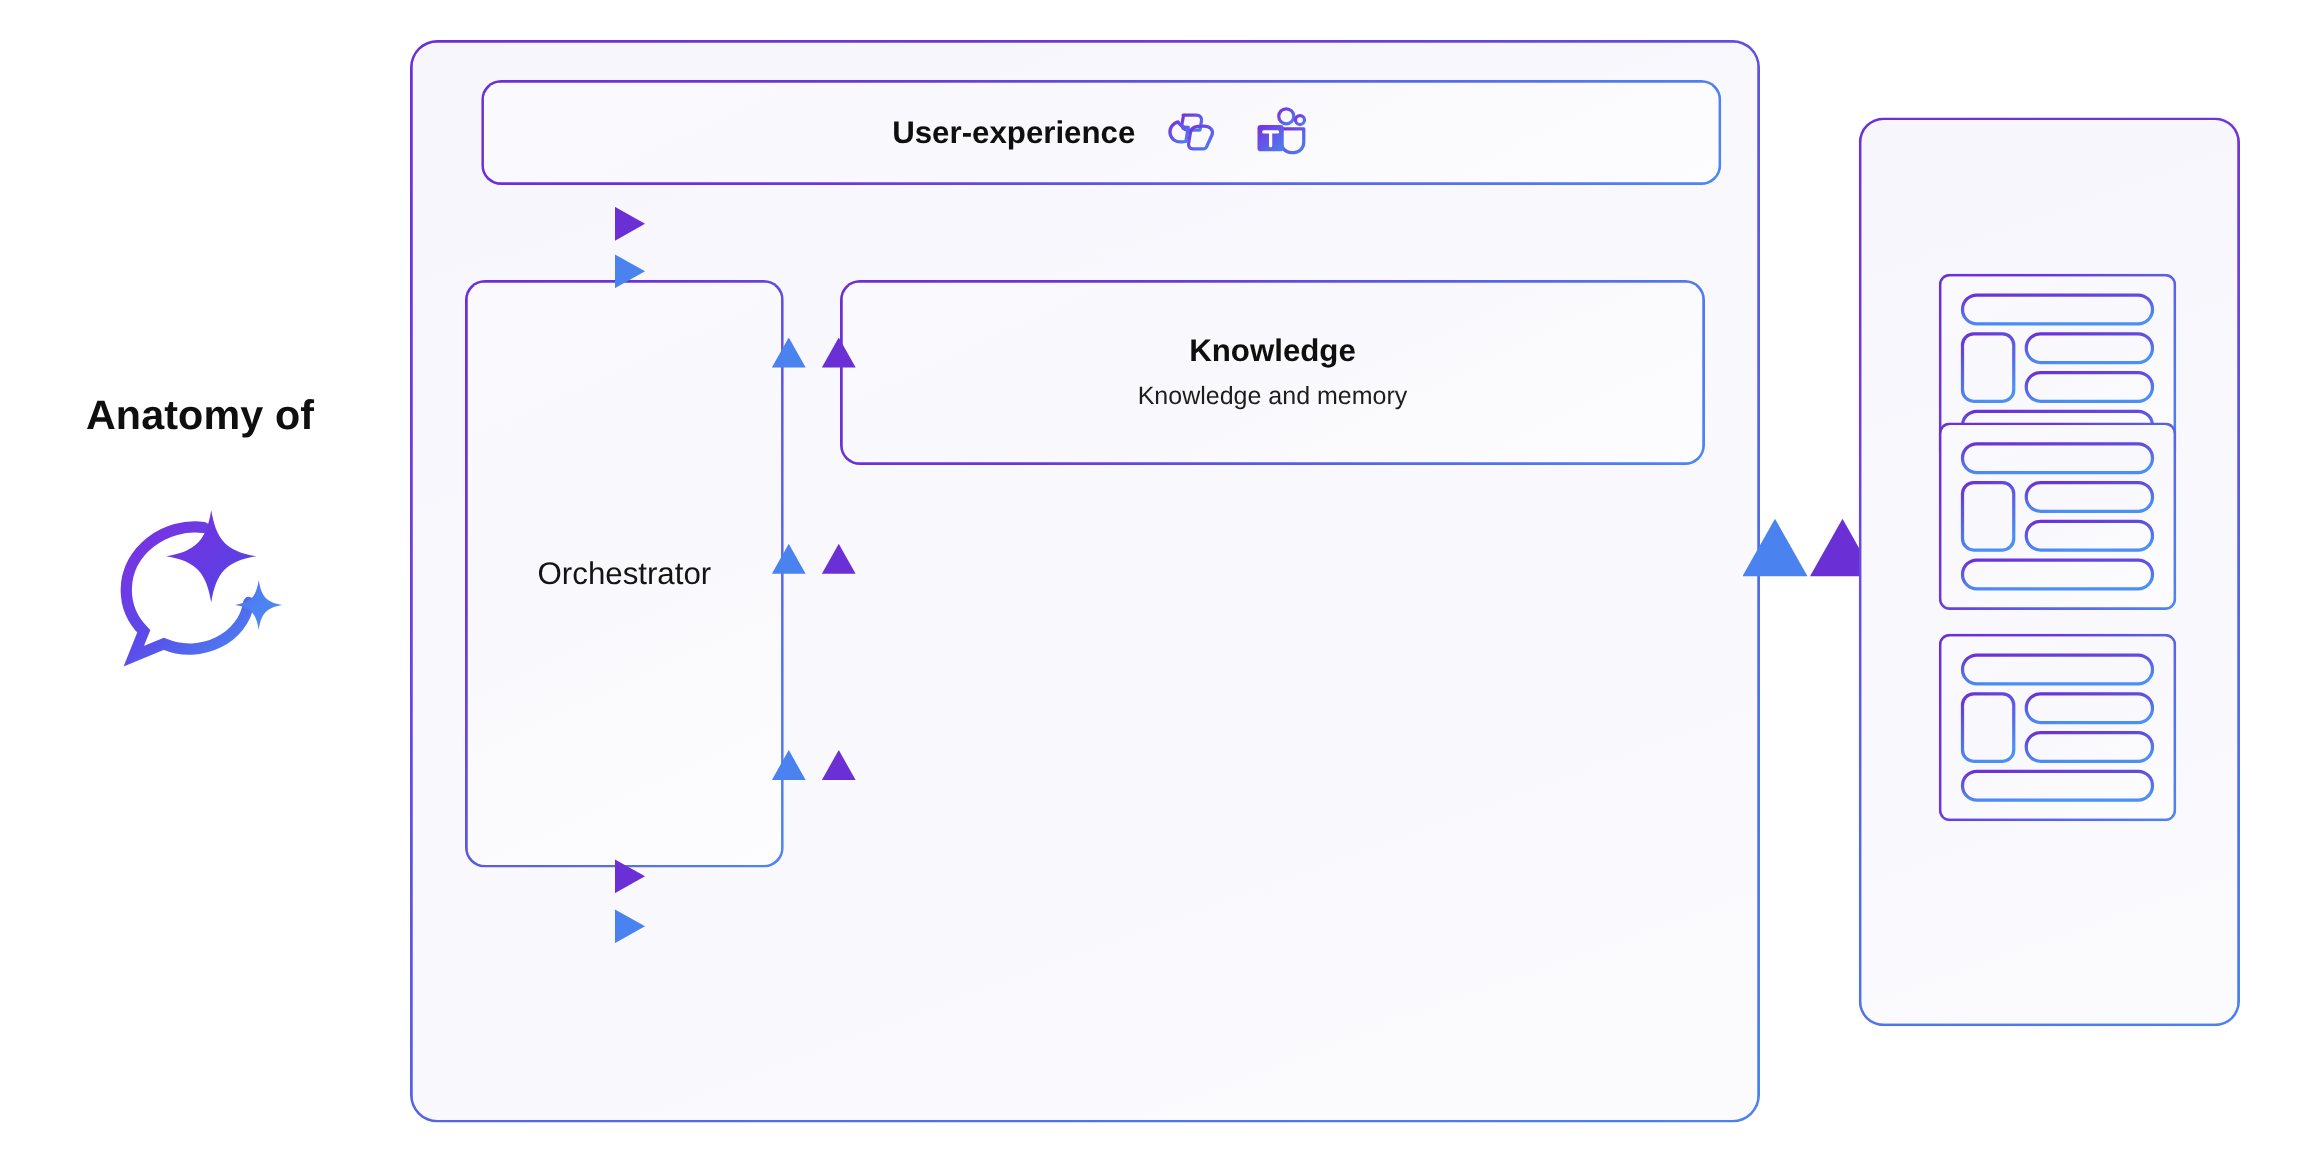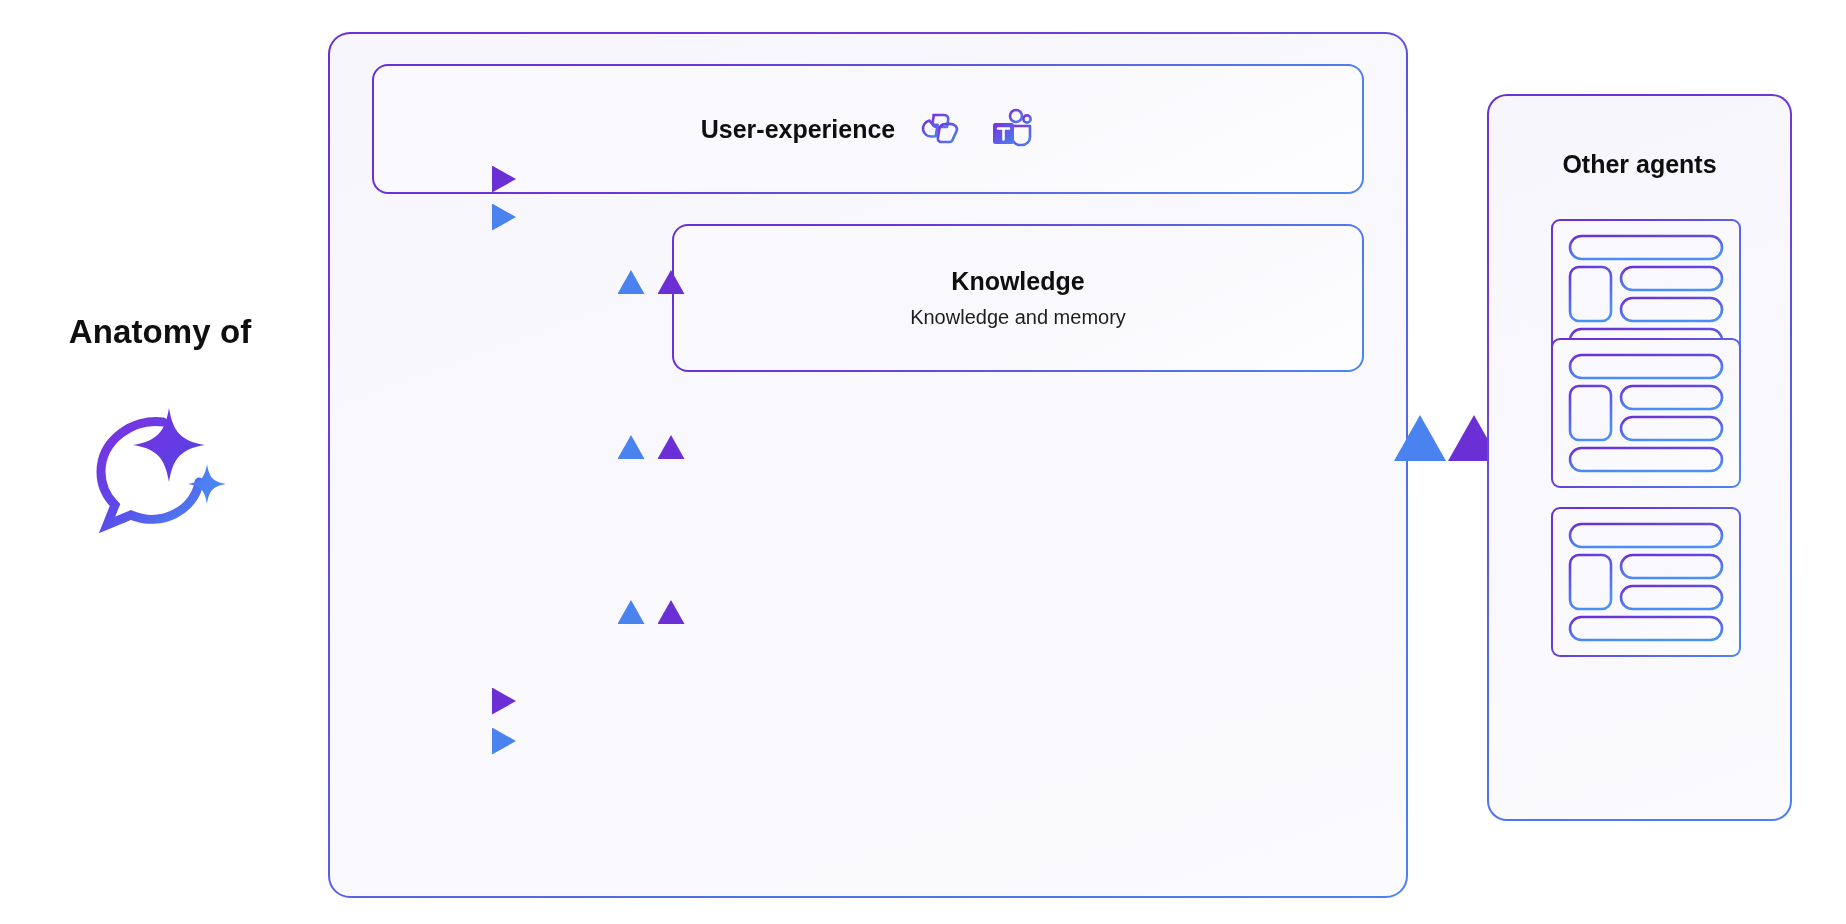--- a/index.html
+++ b/index.html
@@ -63,21 +63,21 @@
     border: 2px solid transparent;
     box-sizing: border-box;
     display: flex;
     flex-direction: column;
     align-items: center;
     justify-content: center;
   }
 
   .main-panel { left: 328px; top: 32px; width: 1080px; height: 866px; border-radius: 22px; }
 
-  .ux-box { left: 372px; top: 64px; width: 992px; height: 130px; }
+  .ux-box { left: 385px; top: 64px; width: 992px; height: 84px; }
   .ux-row { display: flex; align-items: center; gap: 22px; }
   .ux-title { font-size: 25px; font-weight: 700; color: #0f0f0f; }
 
   .orch-box { left: 372px; top: 224px; width: 255px; height: 470px; }
   .orch-title { font-size: 25px; font-weight: 400; color: #141414; }
 
   .feat-box { left: 672px; width: 692px; }
   .feat-knowledge { top: 224px; height: 148px; }
   .feat-skills    { top: 392px; height: 142px; }
   .feat-autonomy  { top: 554px; height: 140px; }
@@ -167,20 +167,23 @@
           <circle cx="29" cy="11" r="6" fill="none" stroke="url(#gTeams)" stroke-width="2.6"></circle>
           <circle cx="40" cy="14" r="3.6" fill="none" stroke="url(#gTeams)" stroke-width="2.6"></circle>
           <path d="M25 21 h18 v11 a8 8 0 0 1 -8 8 h-2 a8 8 0 0 1 -8 -8 Z" fill="none" stroke="url(#gTeams)" stroke-width="2.6" stroke-linejoin="round"></path>
           <rect x="6" y="18" width="21" height="21" rx="2.5" fill="url(#gTeams)"></rect>
           <path d="M11 23.5 h11 M16.5 23.5 v11" stroke="#ffffff" stroke-width="2.6" stroke-linecap="round"></path>
         </svg>
       </span>
     </div>
   </div>
 
+  <div class="gbox orch-box">
+    <span class="orch-title">Orchestrator</span>
+  </div>
 
   <div class="gbox feat-box feat-knowledge">
     <div class="feat-title">Knowledge</div>
     <div class="feat-sub">Knowledge and memory</div>
   </div>
 
 
 
 
   <svg class="arrow" style="left:482px; top:170px;" width="40" height="56">
@@ -233,21 +236,20 @@
         <path d="M0,11.5 L6.5,0 L13,11.5 Z" fill="#4a82f0"></path>
       </marker>
       <marker id="arrRightBig" markerWidth="13" markerHeight="13" refX="6.5" refY="11.5" orient="auto">
         <path d="M0,11.5 L6.5,0 L13,11.5 Z" fill="#6b2fd6"></path>
       </marker>
     </defs>
     <line x1="16" y1="16" x2="70" y2="16" stroke="url(#gHorz)" stroke-width="4" stroke-dasharray="4 6" stroke-linecap="round" marker-start="url(#arrLeftBig)" marker-end="url(#arrRightBig)"></line>
   </svg>
 
   <div class="gpanel agents-panel"></div>
-  <div class="agents-title">Other agents</div>
 
   <div class="gbox agent-card agent-card-1">
     <svg width="166" height="126" viewBox="0 0 166 126" aria-hidden="true">
       <defs>
         <linearGradient id="gWire" x1="0" y1="0" x2="0.35" y2="1">
           <stop offset="0%" stop-color="#6b2fd6"></stop>
             <stop offset="100%" stop-color="#4a90f5"></stop>
         </linearGradient>
       </defs>
       <g fill="none" stroke="url(#gWire)" stroke-width="2.6">

